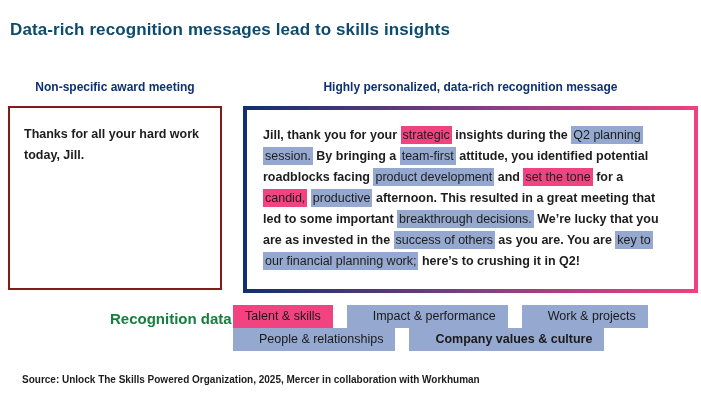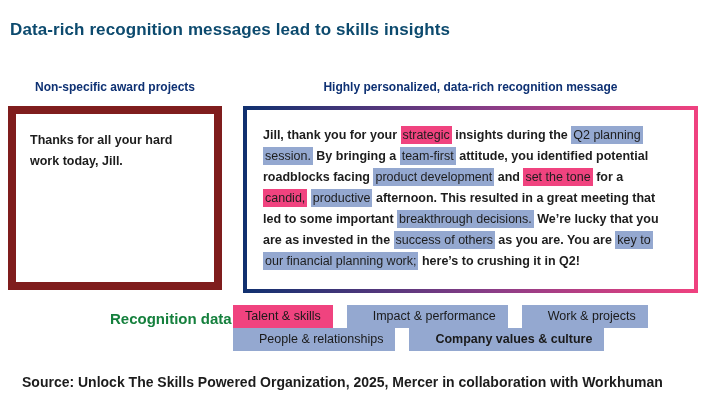--- a/index.html
+++ b/index.html
@@ -33,21 +33,21 @@
   .col-header.left { left: 8px;  width: 214px; }
   .col-header.right { left: 243px; width: 455px; }
 
   .left-box {
     position: absolute;
     left: 8px;
     top: 106px;
     width: 214px;
     height: 184px;
     box-sizing: border-box;
-    border: 8px solid #7f1d1d;
+    border: 2px solid #7f1d1d;
     background: #ffffff;
   }
   .left-box p {
     margin: 0;
     padding: 16px 14px 0 14px;
     font-size: 12.5px;
     font-weight: 700;
     line-height: 21px;
     color: #1d1d1d;
   }
@@ -112,33 +112,33 @@
   }
   .chip.pink { background: #f0437f; }
   .chip.blue { background: #94a8d0; padding-left: 26px; }
   .chip.bold { font-weight: 700; }
 
   .source {
     position: absolute;
     left: 22px;
     top: 374px;
     margin: 0;
-    font-size: 14px;
+    font-size: 10px;
     font-weight: 600;
     color: #1c1c1c;
   }
 </style>
 </head>
 <body>
 
 <div class="canvas">
 
   <h1 class="page-title">Data-rich recognition messages lead to skills insights</h1>
 
-  <div class="col-header left">Non-specific award projects</div>
+  <div class="col-header left">Non-specific award meeting</div>
   <div class="col-header right">Highly personalized, data-rich recognition message</div>
 
   <div class="left-box">
     <p>Thanks for all your hard work today, Jill.</p>
   </div>
 
   <div class="right-box">
     <div class="right-box-inner">
       <p class="message" id="message"><span class="seg hl-none">Jill, thank you for your </span><span class="seg hl-pink">strategic</span><span class="seg hl-none"> insights during the </span><span class="seg hl-blue">Q2 planning session.</span><span class="seg hl-none"> By bringing a </span><span class="seg hl-blue">team-first</span><span class="seg hl-none"> attitude, you identified potential roadblocks facing </span><span class="seg hl-blue">product development</span><span class="seg hl-none"> and </span><span class="seg hl-pink">set the tone</span><span class="seg hl-none"> for a </span><span class="seg hl-pink">candid,</span><span class="seg hl-none"> </span><span class="seg hl-blue">productive</span><span class="seg hl-none"> afternoon. This resulted in a great meeting that led to some important </span><span class="seg hl-blue">breakthrough decisions.</span><span class="seg hl-none"> We’re lucky that you are as invested in the </span><span class="seg hl-blue">success of others</span><span class="seg hl-none"> as you are. You are </span><span class="seg hl-blue">key to our financial planning work;</span><span class="seg hl-none"> here’s to crushing it in Q2!</span></p>
     </div>

